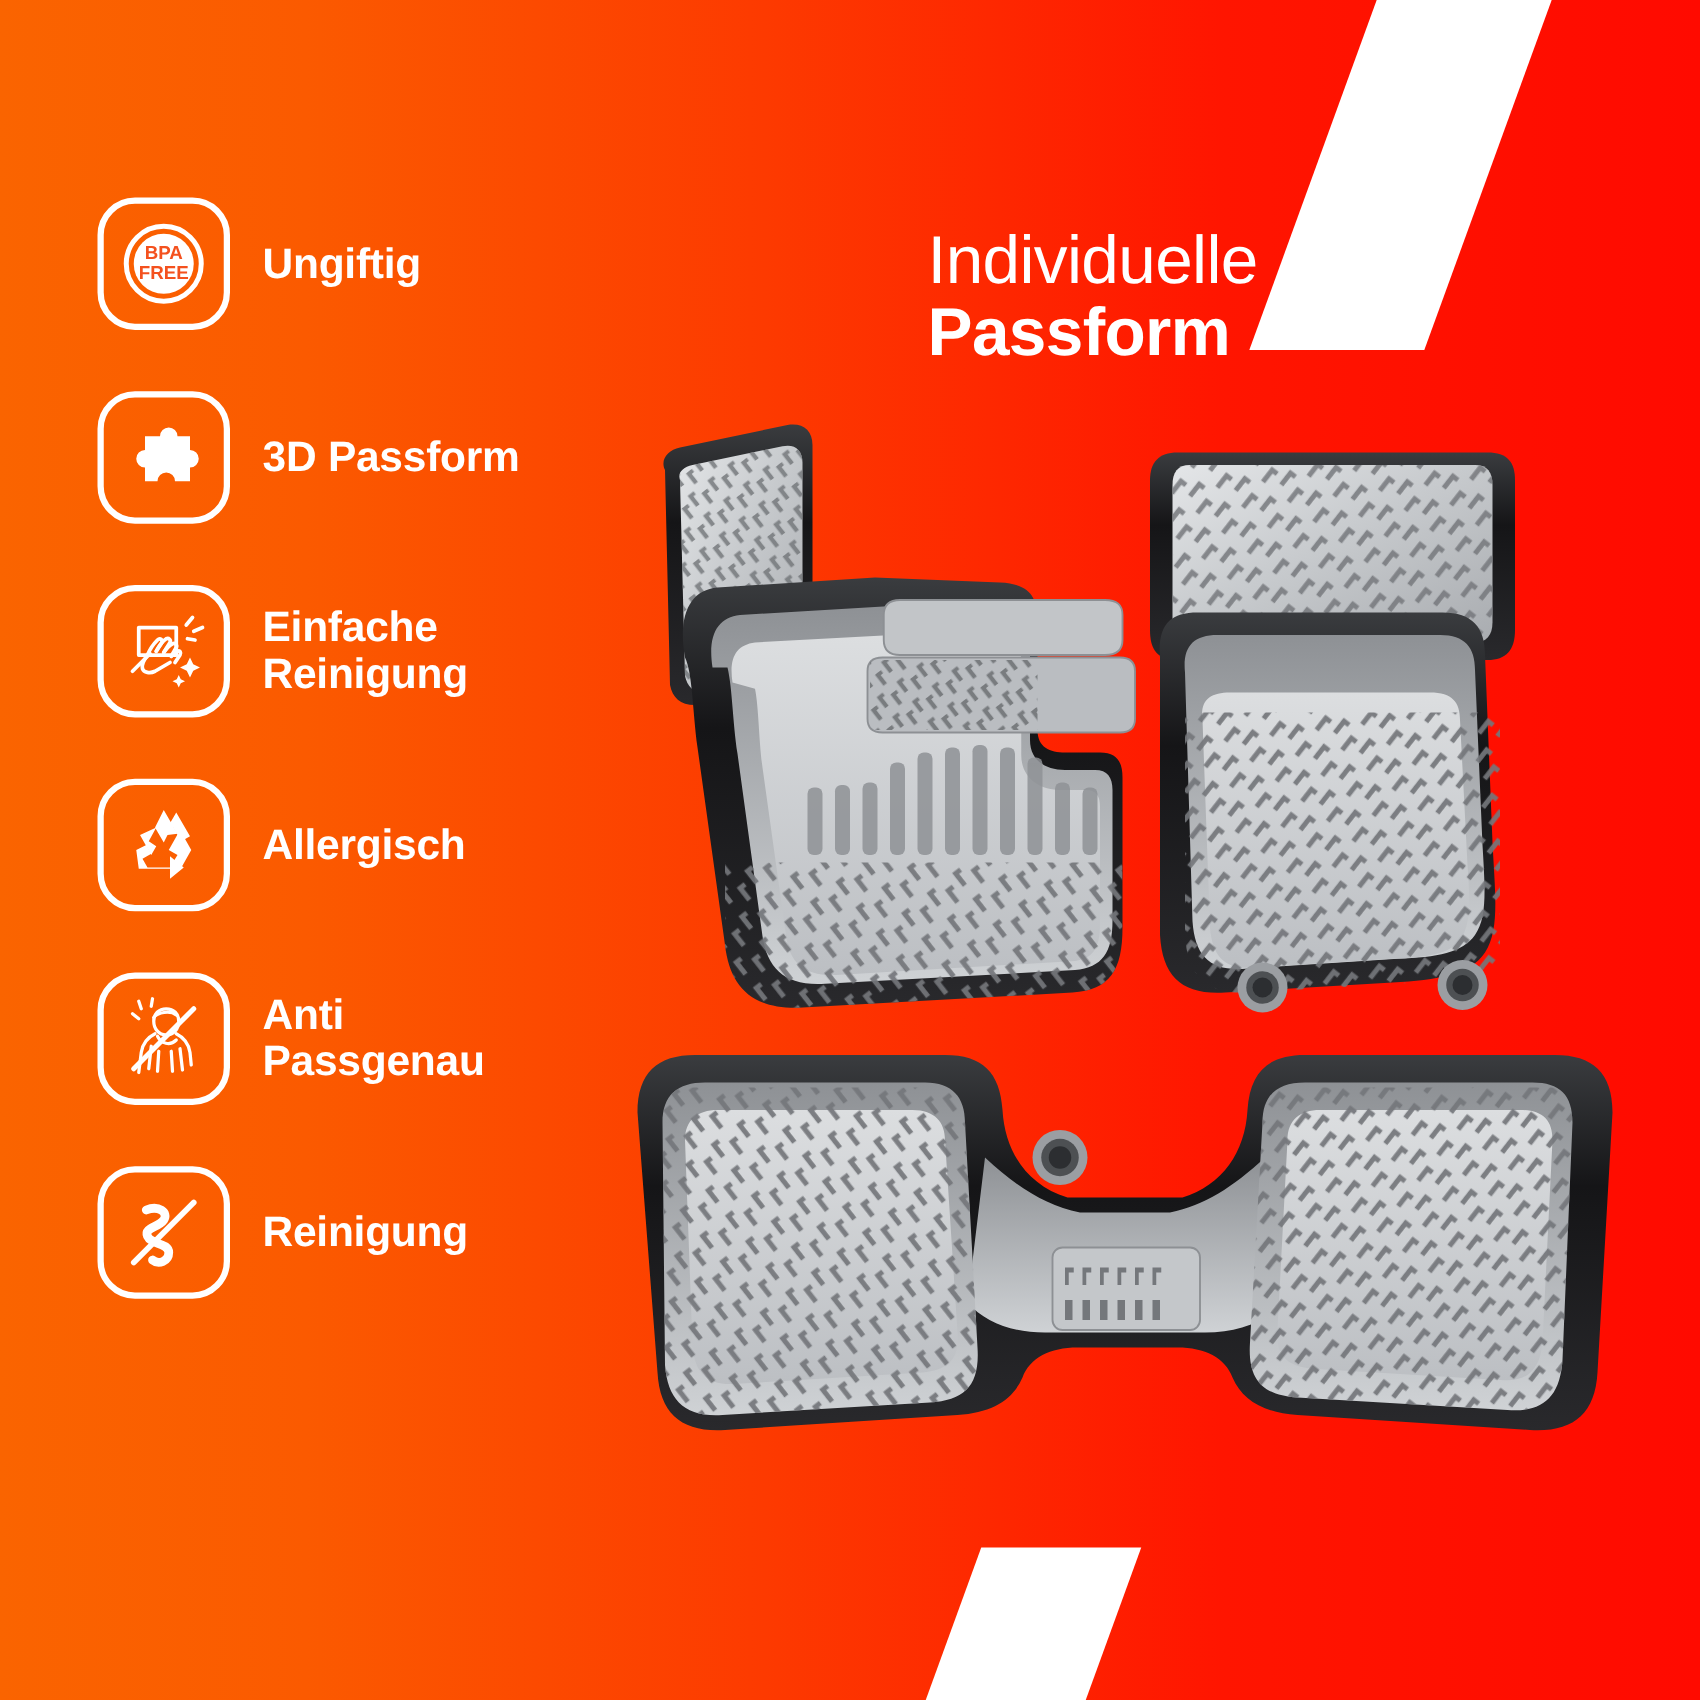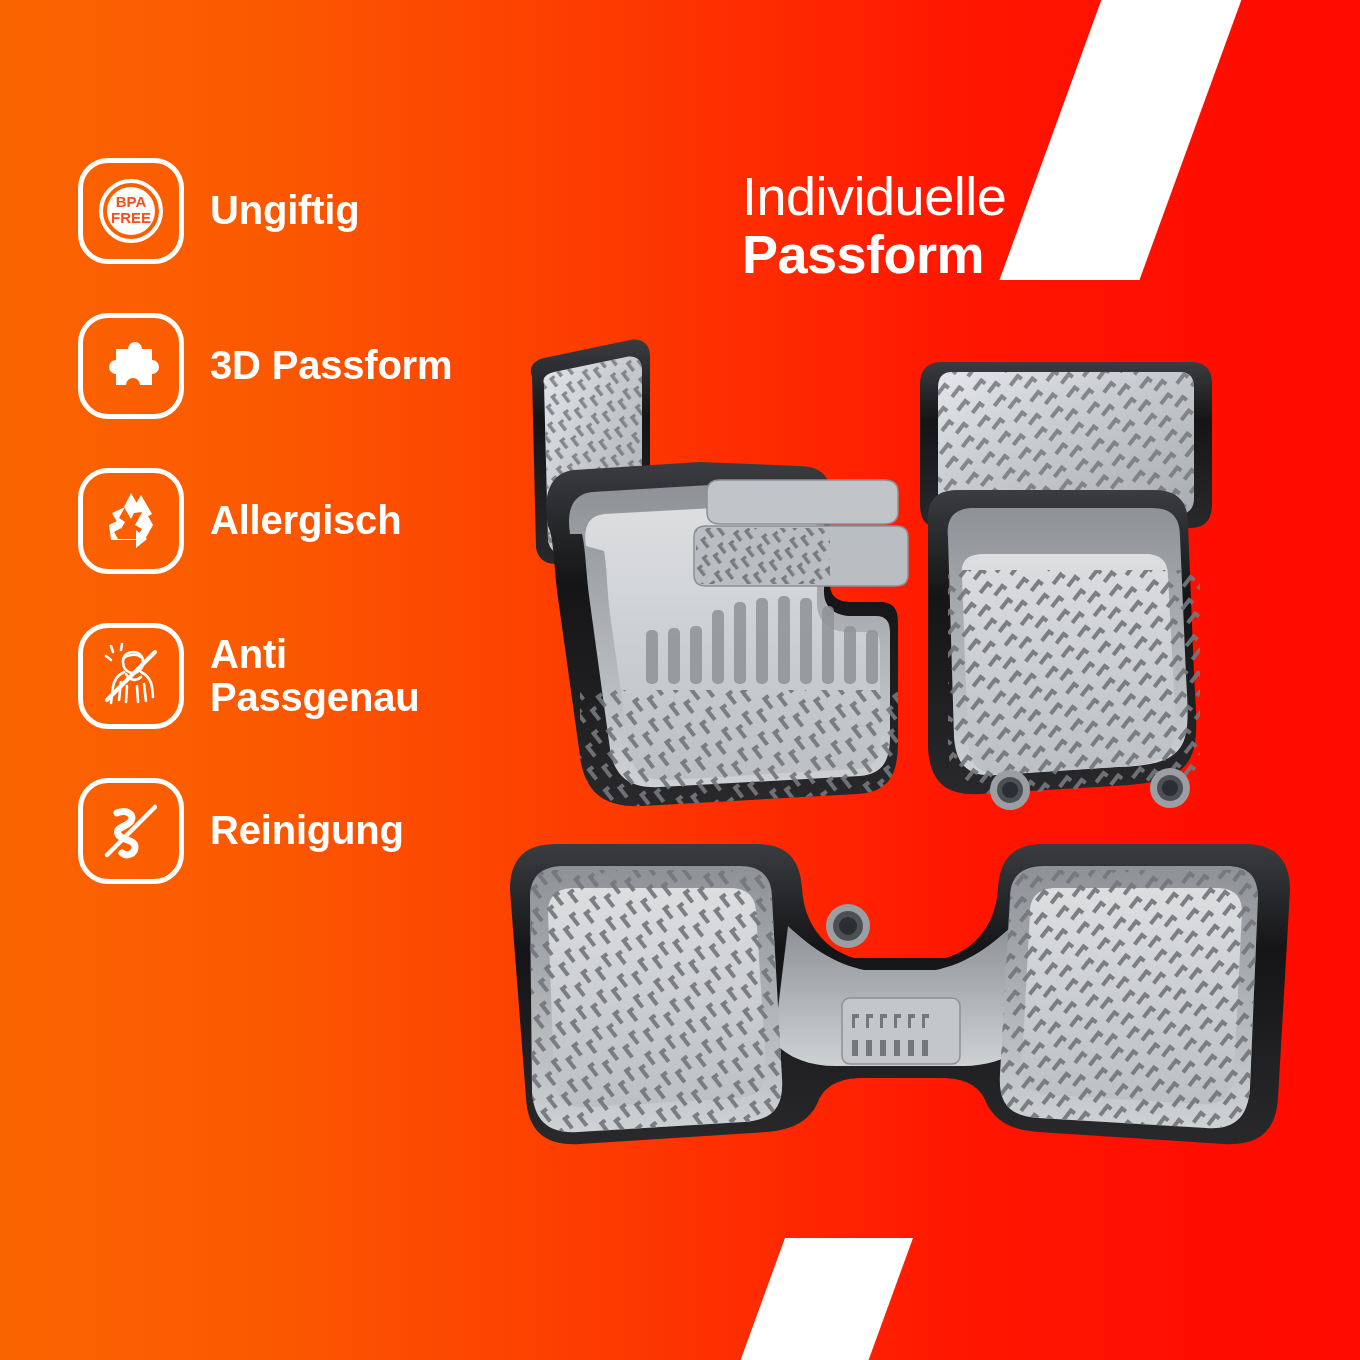--- a/index.html
+++ b/index.html
@@ -29,29 +29,29 @@
   }
   .feature{display:flex;align-items:center;gap:26px;}
   .ficon{
     width:106px;height:106px;flex:0 0 106px;
     border:5px solid #FFFFFF;border-radius:30px;
     display:flex;align-items:center;justify-content:center;
     box-sizing:border-box;
   }
   .ficon svg{display:block;}
   .flabel{
-    color:#FFFFFF;font-weight:bold;font-size:40px;line-height:1.08;
+    color:#FFFFFF;font-weight:bold;font-size:34px;line-height:1.08;
     letter-spacing:-0.2px;white-space:pre-line;
   }
   
   .headline{
     position:absolute;left:742px;top:168px;color:#FFFFFF;
     line-height:1.07;letter-spacing:-0.5px;
   }
-  .headline .l1{display:block;font-size:54px;font-weight:400;}
+  .headline .l1{display:block;font-size:54px;font-weight:400;margin-top:12px;}
   .headline .l2{display:block;font-size:54px;font-weight:bold;}
   
   .mats{position:absolute;left:470px;top:330px;width:860px;height:860px;}
   .mats svg{display:block;}
 </style>
 </head>
 <body>
 
 <div class="stage">
 
@@ -79,20 +79,40 @@
 
     <div class="feature">
       <div class="ficon">
         <svg width="70" height="70" viewBox="0 0 70 70">
           <path fill="#fff" d="M20 18h12a7 7 0 0 1 14 0h10v11a7 7 0 0 1 0 14v11H44a7 7 0 0 0-14 0H20V43a7 7 0 0 1 0-14z"></path>
         </svg>
       </div>
       <div class="flabel">3D Passform</div>
     </div>
 
+    <div class="feature">
+      <div class="ficon">
+        <svg width="74" height="74" viewBox="0 0 74 74">
+          <g fill="none" stroke="#fff" stroke-width="3" stroke-linecap="round" stroke-linejoin="round">
+            <path d="M17 18h30v22H17z"></path>
+            <path d="M12 53l14-14"></path>
+            <path d="M24 40c2-5 5-9 8-12 2-2 5 0 3 3l-4 6"></path>
+            <path d="M31 37c2-4 5-8 8-10 2-1 4 1 3 3l-5 8"></path>
+            <path d="M37 38c2-3 5-6 7-7 2-1 4 1 3 3l-4 7"></path>
+            <path d="M43 41c2-2 4-4 5-4 2-1 3 1 2 3l-4 6"></path>
+            <path d="M24 40c-3 4-5 8-4 11 1 3 6 4 10 2l12-7"></path>
+            <path d="M55 16l5-6M61 21l7-3M56 27l6 1"></path>
+          </g>
+          <path fill="#fff" d="M58 42l2.6 5.4L66 50l-5.4 2.6L58 58l-2.6-5.4L50 50l5.4-2.6z"></path>
+          <path fill="#fff" d="M49 56l1.6 3.4L54 61l-3.4 1.6L49 66l-1.6-3.4L44 61l3.4-1.6z"></path>
+        </svg>
+      </div>
+      <div class="flabel">Einfache
+Reinigung</div>
+    </div>
 
     <div class="feature">
       <div class="ficon">
         <svg width="72" height="72" viewBox="0 0 72 72">
           <g fill="#fff">
             <path d="M36 8l11 19-8 1-3 6-7-12z"></path>
             <path d="M30 22l-6 11 6 4-4 7-9-16z"></path>
             <path d="M14 40l8-4 4 7-7 4 4 7h18v-9l11 9-11 9v-8H16z"></path>
             <path d="M58 40l-9 16-7-4 5-8-7-4 9-16z"></path>
             <path d="M43 21l7 12 7-4-11-19-7 12z"></path>

